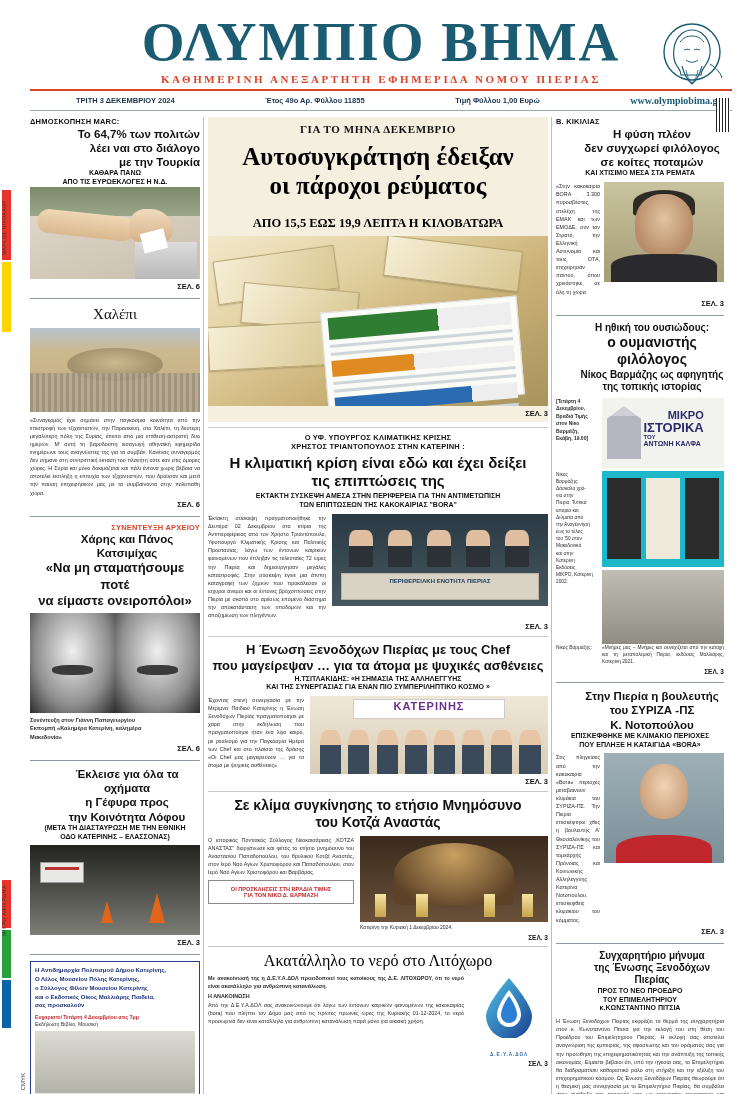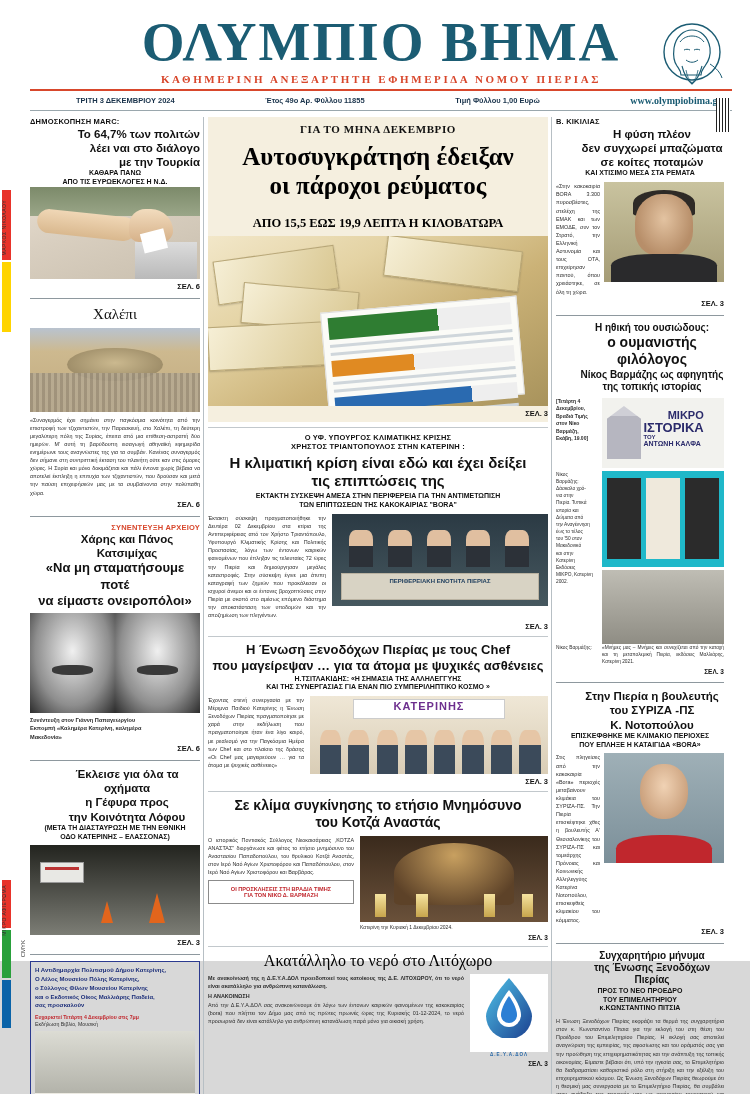--- a/index.html
+++ b/index.html
@@ -5,21 +5,21 @@
 <style>
   * { box-sizing: border-box; margin: 0; padding: 0; }
   html, body {
     width: 750px; height: 1094px;
     background: #d8d8d8;
     font-family: "Liberation Sans", sans-serif;
     overflow: hidden;
   }
   .page {
     position: relative;
-    width: 750px; height: 961px;
+    width: 750px; height: 1094px;
     background: #ffffff;
     padding: 14px 18px 8px 30px;
   }
   
   .bleed {
     position: absolute; left: 0; top: 0; bottom: 0; width: 14px;
     background: #ffffff;
   }
   .bleed i { position: absolute; left: 2px; width: 9px; display:block; }
   .bleed .b1 { top: 190px; height: 70px; background: #e8332a; }
@@ -561,21 +561,21 @@
         </div>
       </div>
 
     </div>
 
     <div class="col col-right">
 
       <div>
         <div class="kicker">Β. ΚΙΚΙΛΙΑΣ</div>
         <div class="hl-s ctr">Η φύση πλέον</div>
-        <div class="hl-s ctr">δεν συγχωρεί μπαζώματα</div>
+        <div class="hl-s ctr">δεν συγχωρεί φιλόλογος</div>
         <div class="hl-s ctr">σε κοίτες ποταμών</div>
         <div class="sub-s ctr">ΚΑΙ ΧΤΙΣΙΜΟ ΜΕΣΑ ΣΤΑ ΡΕΜΑΤΑ</div>
         <div style="display:flex; gap:4px; margin-top:4px;">
           <div class="bodytext" style="width:44px;">«Στην κακοκαιρία BORA 3.300 πυροσβέστες, στελέχη της ΕΜΑΚ και των ΕΜΟΔΕ, συν τον Στρατό, την Ελληνική Αστυνομία και τους ΟΤΑ, επιχείρησαν παντού, όπου χρειάστηκε, σε όλη τη χώρα.</div>
           <div class="photo ph-kik" style="flex:1;">
             <span class="hair"></span>
               <span class="head"></span>
               <span class="suit"></span>
           </div>
         </div>

